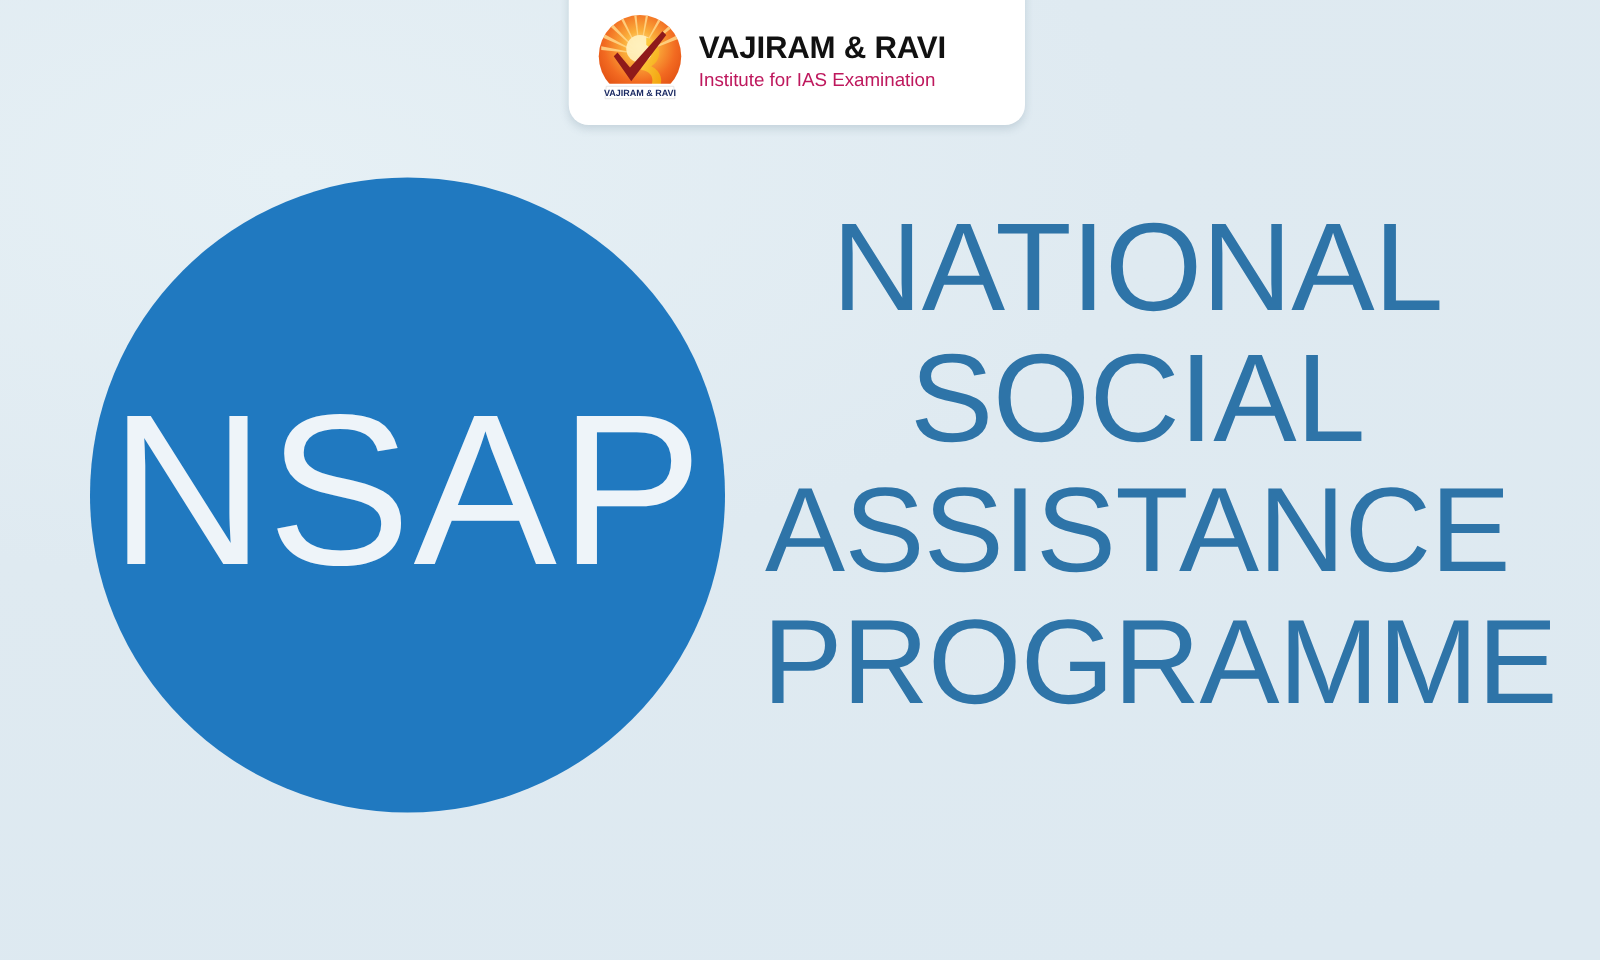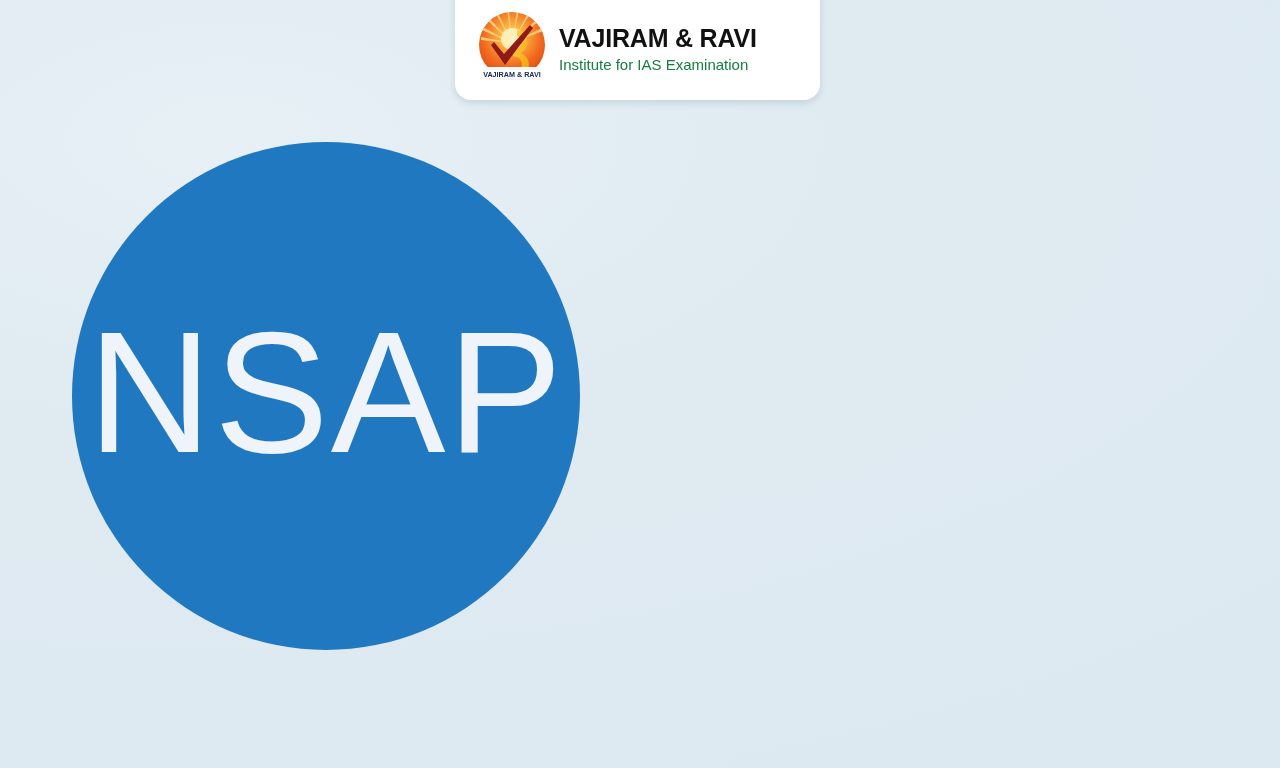--- a/index.html
+++ b/index.html
@@ -58,21 +58,21 @@
     font-weight: bold;
     font-size: 25px;
     letter-spacing: -0.2px;
     color: #111111;
     white-space: nowrap;
   }
   #brand-tagline {
     font-family: "Liberation Sans", sans-serif;
     font-weight: normal;
     font-size: 15px;
-    color: #15803d;
+    color: #be185d;
     margin-top: 6px;
     white-space: nowrap;
   }
 
   
   #nsap-emblem {
     position: absolute;
     left: 72px;
     top: 142px;
     width: 508px;
@@ -169,14 +169,20 @@
     <div id="brand-wordmark">
       <div id="brand-name">VAJIRAM &amp; RAVI</div>
       <div id="brand-tagline">Institute for IAS Examination</div>
     </div>
   </div>
 
   <div id="nsap-emblem">
     <span id="nsap-emblem-text">NSAP</span>
   </div>
 
+  <div id="headline">
+    <div class="headline-line">NATIONAL</div>
+    <div class="headline-line">SOCIAL</div>
+    <div class="headline-line fit-wide">ASSISTANCE</div>
+    <div class="headline-line fit-wide">PROGRAMME</div>
+  </div>
 
 </div>
 
 </body></html>

